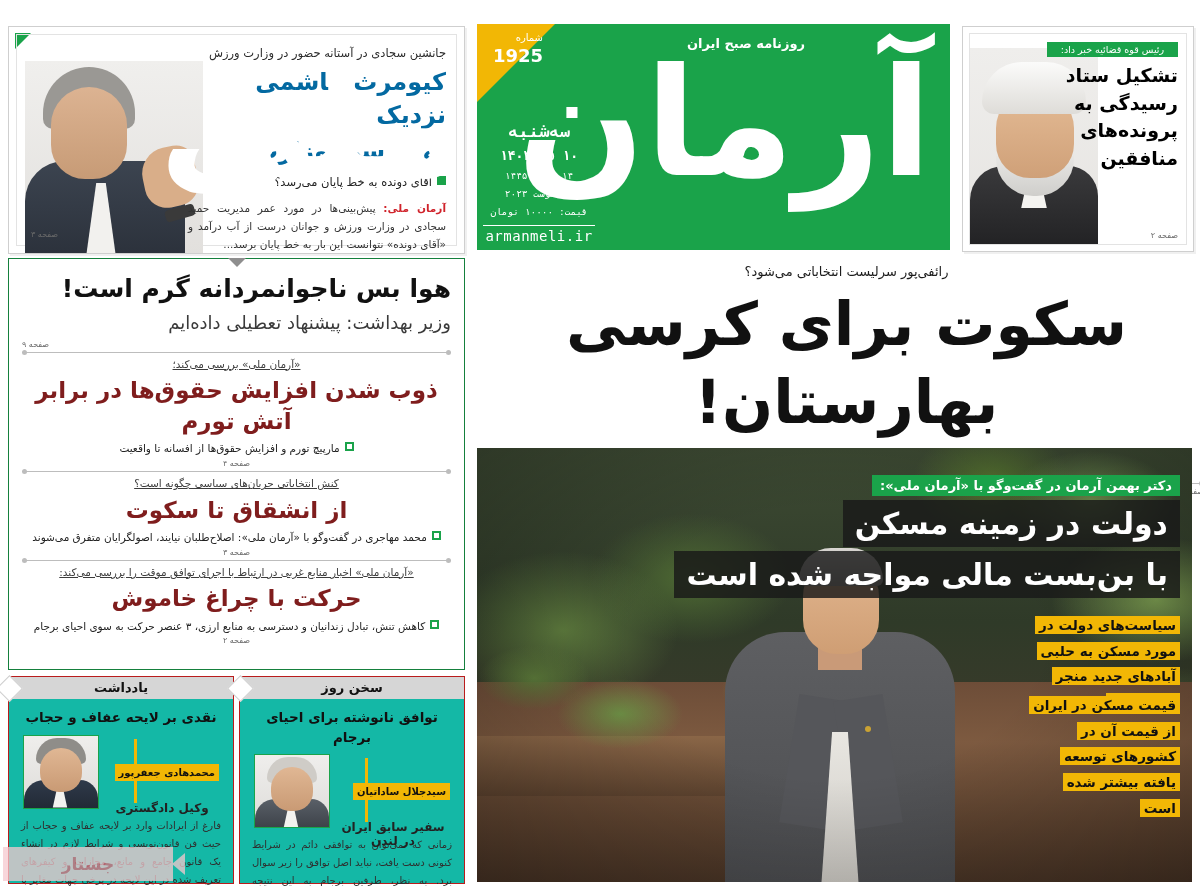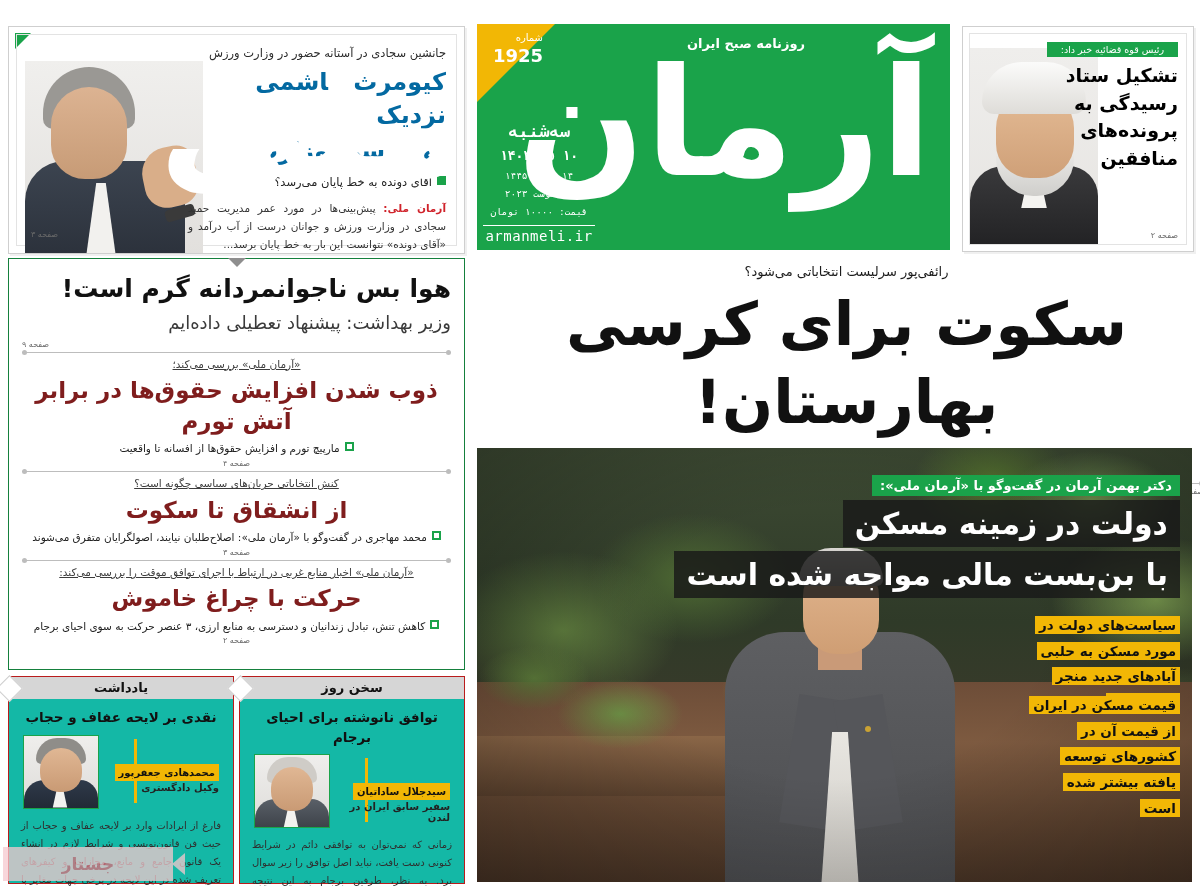--- a/index.html
+++ b/index.html
@@ -107,21 +107,21 @@
   }
   .op-mid{position:relative;height:80px;margin-top:7px;}
   .op-photo{
     position:absolute;left:14px;top:0;width:74px;height:72px;border:1px solid #1aa34a;overflow:hidden;
   }
   .op-meta{position:absolute;right:14px;top:26px;left:96px;text-align:right;}
   .op-name{
     display:inline-block;background:#f2b705;color:#111;font-size:10px;font-weight:bold;
     padding:1px 4px;line-height:1.5;
   }
-  .op-role{font-size:10px;color:#222;margin-top:1px;font-weight:bold;}
+  .op-role{font-size:12px;color:#222;margin-top:20px;font-weight:bold;text-align:center;}
   .op-bar{position:absolute;right:96px;top:4px;width:3px;height:64px;background:#f2b705;}
   .op-body{
     font-size:10px;color:#2f2f2f;line-height:1.8;text-align:justify;margin:2px 12px 0;
   }
   .watermark{
     position:absolute;left:-6px;bottom:2px;width:170px;height:34px;
     background:#f6c9cf;opacity:.75;
   }
   .watermark:after{
     content:"";position:absolute;right:-12px;top:6px;

